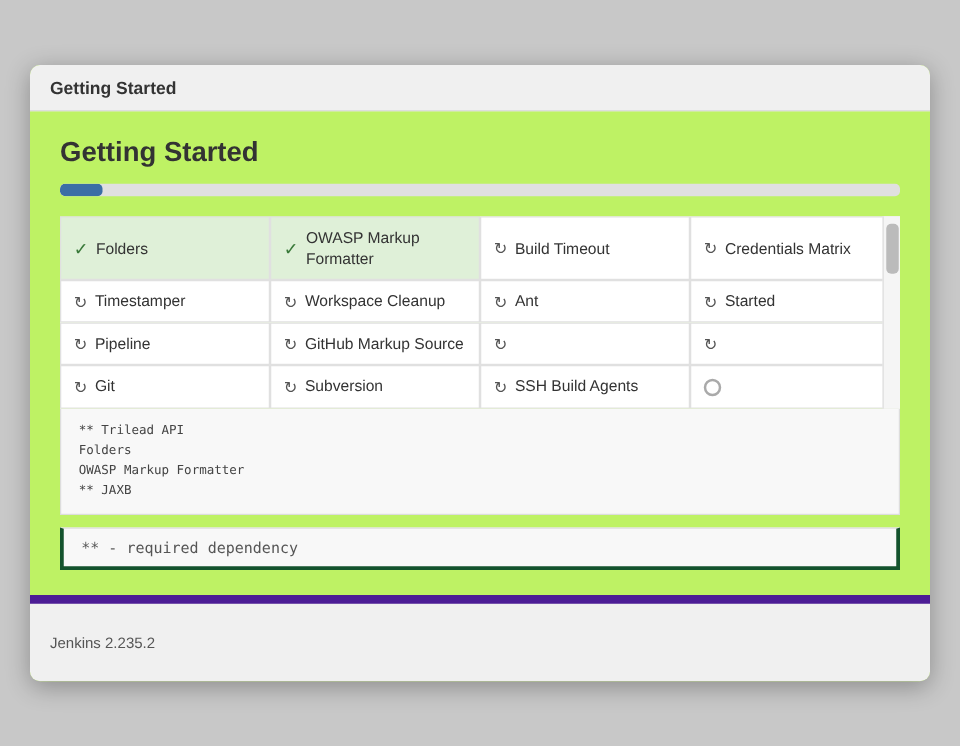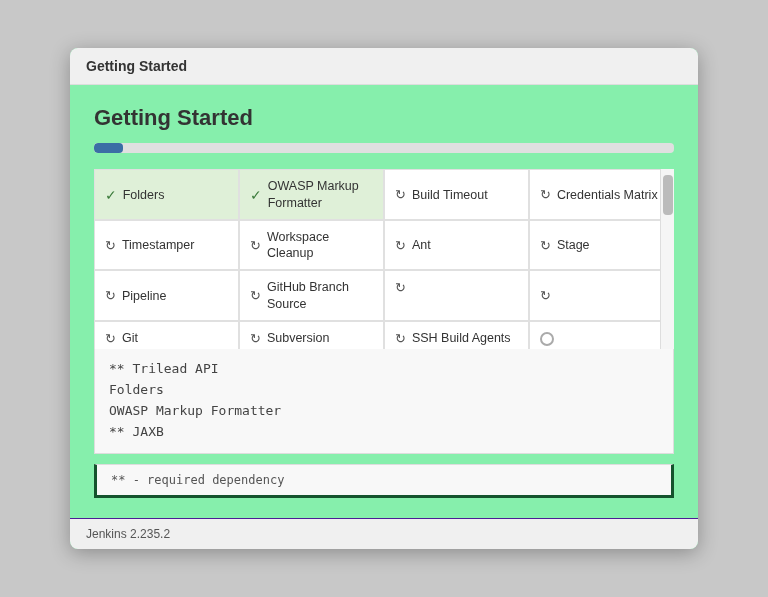--- a/index.html
+++ b/index.html
@@ -6,24 +6,24 @@
     body {
       background: #c8c8c8;
       display: flex;
       align-items: center;
       justify-content: center;
       min-height: 100vh;
       font-family: Arial, sans-serif;
       font-size: 13px;
     }
     .window {
-      background: #86efac;
+      background: #bef264;
       border-radius: 8px;
       box-shadow: 0 4px 20px rgba(0,0,0,0.3);
-      width: 628px;
+      width: 720px;
       overflow: hidden;
     }
     .title-bar {
       background: #f0f0f0;
       border-bottom: 1px solid #ddd;
       padding: 10px 16px;
       font-size: 14px;
       font-weight: bold;
       color: #333;
     }
@@ -111,39 +111,39 @@
       background: #bbb;
       border-radius: 4px;
       margin-top: 4px;
     }
     .info-box {
       background: #f8f8f8;
       border: 1px solid #ddd;
       border-top: none;
       padding: 10px 14px;
       font-family: monospace;
-      font-size: 13px;
+      font-size: 10px;
       color: #444;
       line-height: 1.6;
       min-height: 80px;
     }
     .footer-note {
       background: #f8f8f8;
       border: 3px solid #14532d;
       border-top: 1px solid #ddd;
       margin-top: 10px;
       padding: 8px 14px;
       font-family: monospace;
       font-size: 12px;
       color: #555;
     }
     .version-bar {
       background: #f0f0f0;
-      border-top: 1px solid #4c1d95;
-      padding: 8px 16px;
+      border-top: 7px solid #4c1d95;
+      padding: 24px 16px;
       font-size: 12px;
       color: #555;
       margin-top: 0;
     }
     .plugin-name {
       line-height: 1.3;
     }
   </style>
 </head>
 <body>
@@ -185,30 +185,30 @@
         <div class="plugin-cell">
           <span class="icon-sync">↻</span>
           <span class="plugin-name">Workspace Cleanup</span>
         </div>
         <div class="plugin-cell">
           <span class="icon-sync">↻</span>
           <span class="plugin-name">Ant</span>
         </div>
         <div class="plugin-cell">
           <span class="icon-sync">↻</span>
-          <span class="plugin-name">Stage</span>
+          <span class="plugin-name">Started</span>
         </div>
 
         <div class="plugin-cell">
           <span class="icon-sync">↻</span>
           <span class="plugin-name">Pipeline</span>
         </div>
         <div class="plugin-cell">
           <span class="icon-sync">↻</span>
-          <span class="plugin-name">GitHub Branch Source</span>
+          <span class="plugin-name">GitHub Markup Source</span>
         </div>
         <div class="plugin-cell multi-row">
           <span class="icon-sync" style="margin-top:1px;">↻</span>
         </div>
         <div class="plugin-cell">
           <span class="icon-sync">↻</span>
         </div>
 
         <div class="plugin-cell">
           <span class="icon-sync">↻</span>

